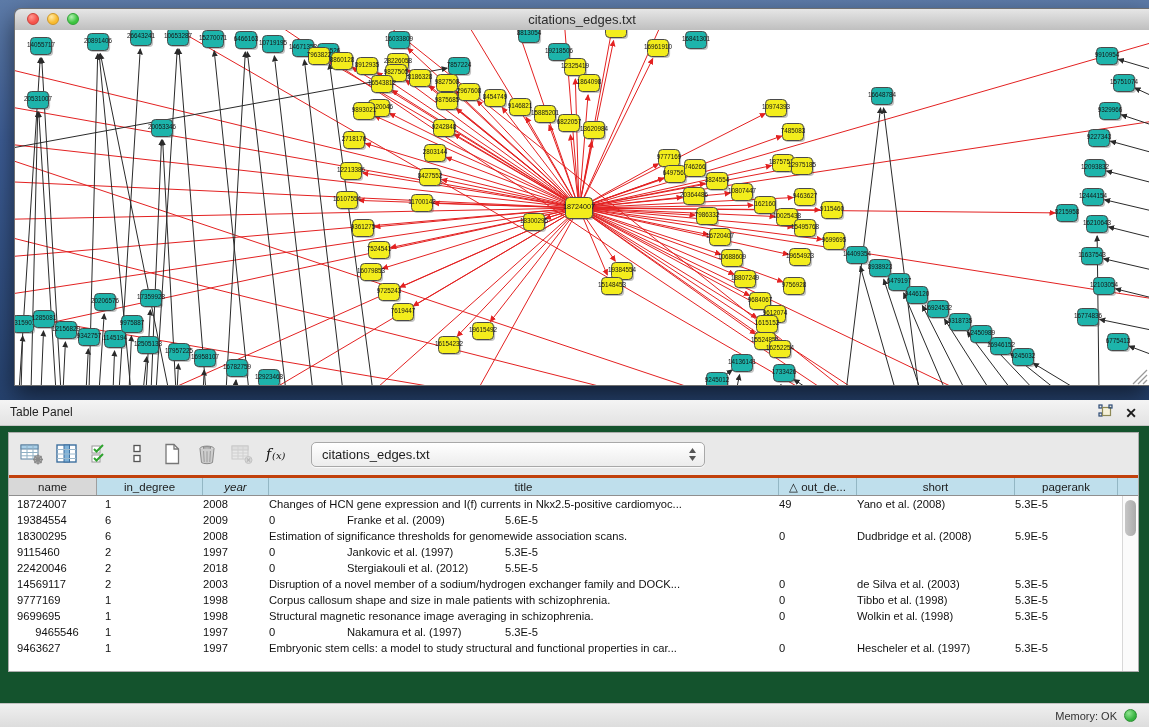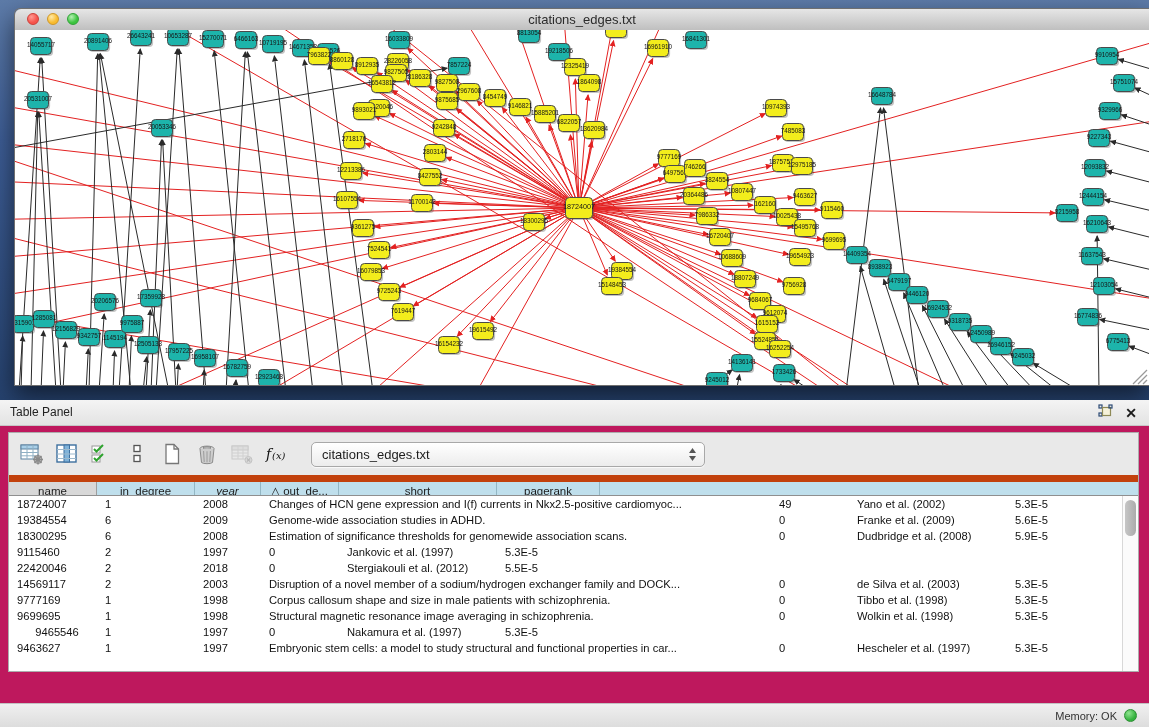--- a/index.html
+++ b/index.html
@@ -18,39 +18,39 @@
   .light{width:12px;height:12px;border-radius:50%;box-sizing:border-box;}
   .light.red{background:radial-gradient(circle at 35% 30%,#ff9a92,#f6534b 60%);border:1px solid #ce3e37;}
   .light.yellow{background:radial-gradient(circle at 35% 30%,#ffe9a8,#f8bb2e 60%);border:1px solid #cf9727;}
   .light.green{background:radial-gradient(circle at 35% 30%,#b4f0b2,#3cc43f 60%);border:1px solid #2fa336;}
   .wtitle{position:absolute;left:0;right:0;top:3px;text-align:center;
           font-size:13px;color:#2b2b2b;}
   .gcanvas{position:absolute;top:21px;left:0;right:0;bottom:0;background:#fff;overflow:hidden;}
   .gcanvas svg{display:block;}
 
   
-  .tpanel{position:absolute;top:400px;left:0;width:1149px;height:303px;background:#be185d;}
+  .tpanel{position:absolute;top:400px;left:0;width:1149px;height:303px;background:#14532d;}
   .tpanel-header{height:25px;background:linear-gradient(#f4f4f4,#e3e3e3);
                  border-bottom:1px solid #c6c6c6;position:relative;}
   .tpanel-title{position:absolute;left:10px;top:5px;font-size:12px;color:#222;}
   .ph-icons{position:absolute;right:12px;top:4px;display:flex;gap:12px;align-items:center;}
   .close-x{font-size:14px;font-weight:bold;color:#1a1a1a;line-height:16px;cursor:default;}
 
   .tbox{position:absolute;left:8px;top:32px;width:1131px;height:240px;
         border:1px solid #adadad;background:#fff;box-sizing:border-box;overflow:hidden;}
   .toolbar{height:42px;background:#e9e9e9;display:flex;align-items:center;
            padding-left:10px;gap:9px;}
   .tool-btn{width:26px;height:26px;display:flex;align-items:center;justify-content:center;}
   .selector{margin-left:12px;width:392px;height:23px;border:1px solid #a8a8a8;border-radius:5px;
             background:linear-gradient(#ffffff,#ececec);display:flex;align-items:center;
             position:relative;box-shadow:0 1px 1px rgba(255,255,255,.8);}
   .selector .sel-text{font-size:13px;color:#1d1d1d;padding-left:10px;}
   .sel-arrows{position:absolute;right:7px;top:4px;}
 
-  .thead{display:flex;height:21px;background:#bfdfec;border-top:7px solid #c2410c;
+  .thead{display:flex;height:21px;background:#bfdfec;border-top:3px solid #c2410c;
          border-bottom:1px solid #8f8f8f;box-sizing:border-box;}
   .th{flex:0 0 auto;box-sizing:border-box;border-right:1px solid #93b7c4;
       font-size:11.5px;color:#1c1c1c;text-align:center;line-height:19px;
       white-space:nowrap;overflow:hidden;}
   .th.sel{background:#d8d8d8;border-right:1px solid #9e9e9e;}
   .tbody{position:relative;}
   .tr{display:flex;height:16px;}
   .td{flex:0 0 auto;box-sizing:border-box;padding-left:8px;font-size:11.2px;color:#111;
       line-height:16px;white-space:nowrap;overflow:hidden;}
   .vscroll{position:absolute;right:0;top:63px;bottom:0;width:15px;background:#fbfbfb;
@@ -949,41 +949,41 @@
           <div class="selector">
             <span class="sel-text">citations_edges.txt</span>
             <span class="sel-arrows"><svg width="9" height="15" viewBox="0 0 9 15">
                 <path d="M4.5 1 L8 6 H1 z" fill="#555"></path>
                 <path d="M4.5 14 L1 9 H8 z" fill="#555"></path>
               </svg></span>
           </div>
         </div>
       <div class="thead" id="thead">
           <div class="th sel" style="width: 88px;">name</div>
-          <div class="th" style="width: 98px;">in_degree</div>
+          <div class="th" style="width: 106px;">in_degree</div>
           <div class="th" style="width: 66px; font-style: italic;">year</div>
+          <div class="th" style="width: 510px;">title</div>
           <div class="th" style="width: 78px;">△ out_de...</div>
           <div class="th" style="width: 158px;">short</div>
           <div class="th" style="width: 103px;">pagerank</div>
         </div>
       <div class="tbody" id="tbody">
           <div class="tr">
             <div class="td" style="width: 88px;">18724007</div>
             <div class="td" style="width: 98px;">1</div>
             <div class="td" style="width: 66px;">2008</div>
             <div class="td" style="width: 510px;">Changes of HCN gene expression and I(f) currents in Nkx2.5-positive cardiomyoc...</div>
             <div class="td" style="width: 78px;">49</div>
-            <div class="td" style="width: 158px;">Yano et al. (2002)</div>
+            <div class="td" style="width: 158px;">Yano et al. (2008)</div>
             <div class="td" style="width: 103px;">5.3E-5</div>
           </div>
           <div class="tr">
             <div class="td" style="width: 88px;">19384554</div>
             <div class="td" style="width: 98px;">6</div>
             <div class="td" style="width: 66px;">2009</div>
-            <div class="td" style="width: 510px;">Genome-wide association studies in ADHD.</div>
             <div class="td" style="width: 78px;">0</div>
             <div class="td" style="width: 158px;">Franke et al. (2009)</div>
             <div class="td" style="width: 103px;">5.6E-5</div>
           </div>
           <div class="tr">
             <div class="td" style="width: 88px;">18300295</div>
             <div class="td" style="width: 98px;">6</div>
             <div class="td" style="width: 66px;">2008</div>
             <div class="td" style="width: 510px;">Estimation of significance thresholds for genomewide association scans.</div>
             <div class="td" style="width: 78px;">0</div>

